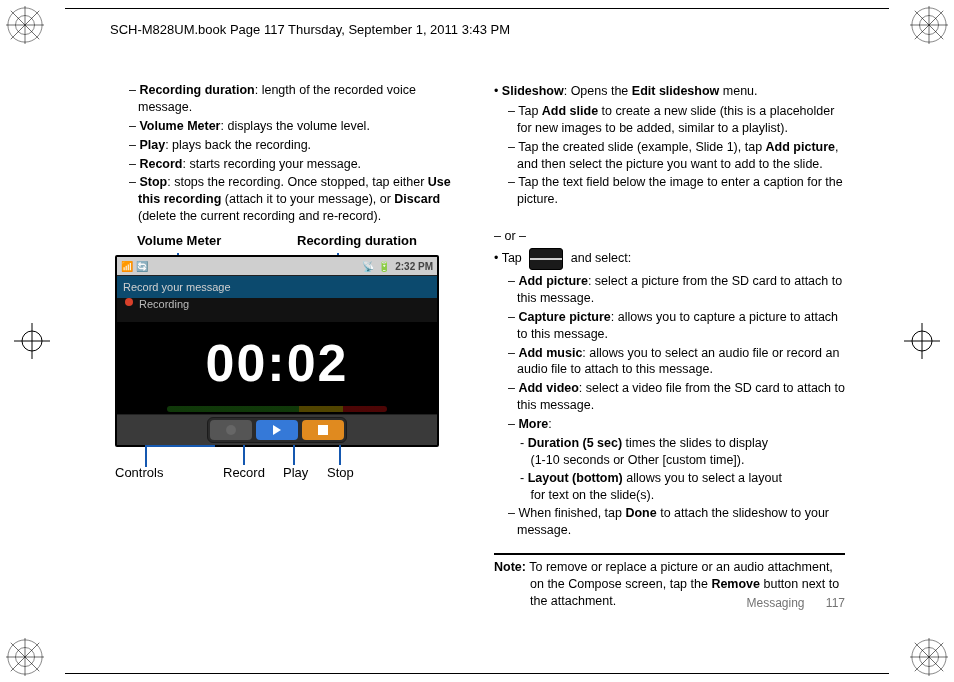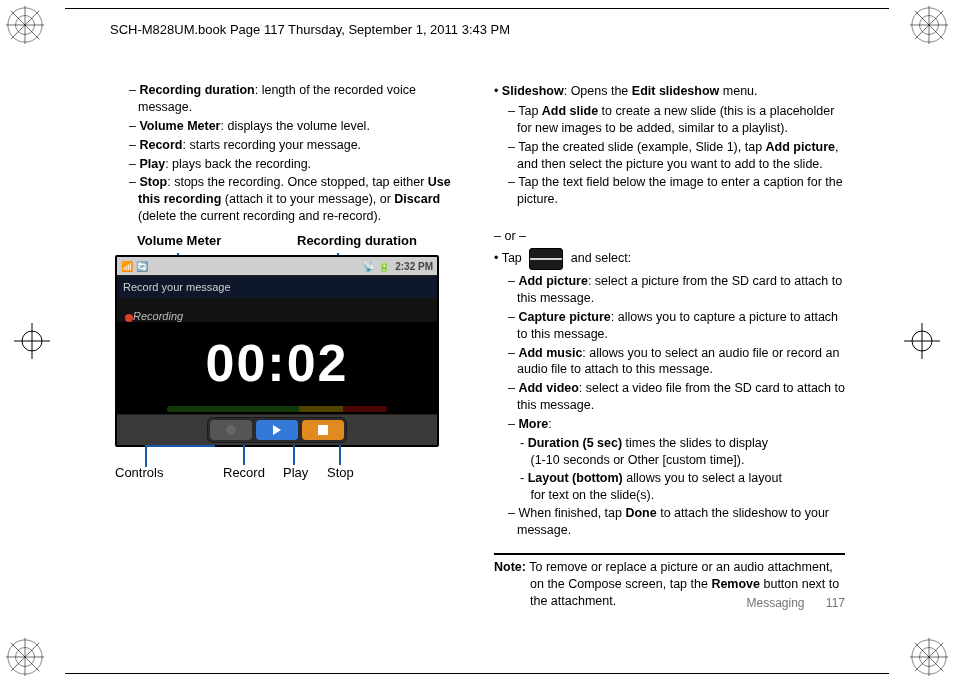--- a/index.html
+++ b/index.html
@@ -48,26 +48,26 @@
   .shot{
     position:relative;width:320px;height:188px;border:2px solid #000;
     background:#000;border-radius:2px;overflow:hidden;margin-top:2px;
   }
   .statusbar{
     height:18px;background:#cfcfcf;display:flex;align-items:center;
     justify-content:space-between;padding:0 4px;font-size:10px;color:#444;
   }
   .statusbar .icons-left span,.statusbar .icons-right span{margin:0 2px}
   .titlebar{
-    height:22px;background:#0f172a;color:#cfcfcf;font-size:11px;
+    height:22px;background:#0c4a6e;color:#cfcfcf;font-size:11px;
     display:flex;align-items:center;padding-left:6px;border-top:1px solid #222;
   }
   .rec-row{
-    height:24px;background:#121212;display:flex;align-items:flex-end;padding-left:8px;
-    color:#bbb;font-size:11px;gap:0;font-style:italic;
+    height:24px;background:#121212;display:flex;align-items:flex-start;padding-left:8px;
+    color:#bbb;font-size:11px;gap:6px;
   }
   .rec-dot{width:8px;height:8px;border-radius:50%;background:#d9402a}
   .timer-area{
     height:82px;background:#000;display:flex;align-items:center;justify-content:center;
     color:#fff;font-size:52px;font-weight:600;letter-spacing:2px;font-family:Arial,Helvetica,sans-serif;
   }
   .levelbar{
     height:10px;background:#000;display:flex;align-items:center;justify-content:center;
   }
   .level-inner{width:220px;height:6px;background:linear-gradient(90deg,#2ea21b 0 60%,#e7c200 60% 80%,#d11 80% 100%);border-radius:3px;opacity:.35}
@@ -177,22 +177,22 @@
 
 <div class="header-line">SCH-M828UM.book  Page 117  Thursday, September 1, 2011  3:43 PM</div>
 
 <div class="page-area">
   <div class="columns">
 
     <div class="col">
       <div class="bullets">
         <div class="b1 dash"><b>Recording duration</b><span>: length of the recorded voice message.</span></div>
         <div class="b1 dash"><b>Volume Meter</b><span>: displays the volume level.</span></div>
+        <div class="b1 dash"><b>Play</b><span>: plays back the recording.</span></div>
         <div class="b1 dash"><b>Record</b><span>: starts recording your message.</span></div>
-        <div class="b1 dash"><b>Play</b><span>: plays back the recording.</span></div>
         <div class="b1 dash"><b>Stop</b><span>: stops the recording. Once stopped, tap either </span><b>Use this recording</b><span> (attach it to your message), or </span><b>Discard</b><span> (delete the current recording and re-record).</span></div>
       </div>
 
       <div class="figure-wrap">
         <div class="fig-labels">
           <span class="fig-label-vm">Volume Meter</span>
           <span class="fig-label-rd">Recording duration</span>
         </div>
 
         <div class="leader v" style="left:62px;top:20px;height:40px"></div>

